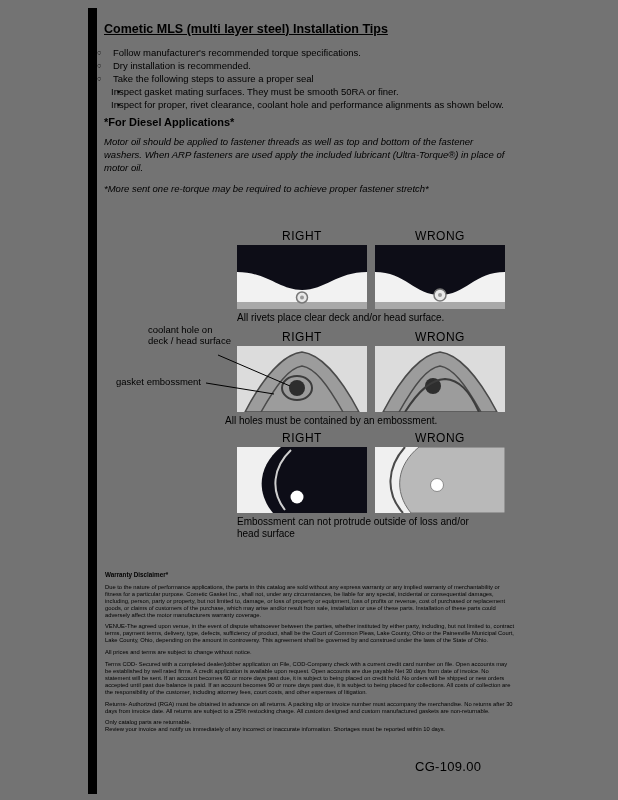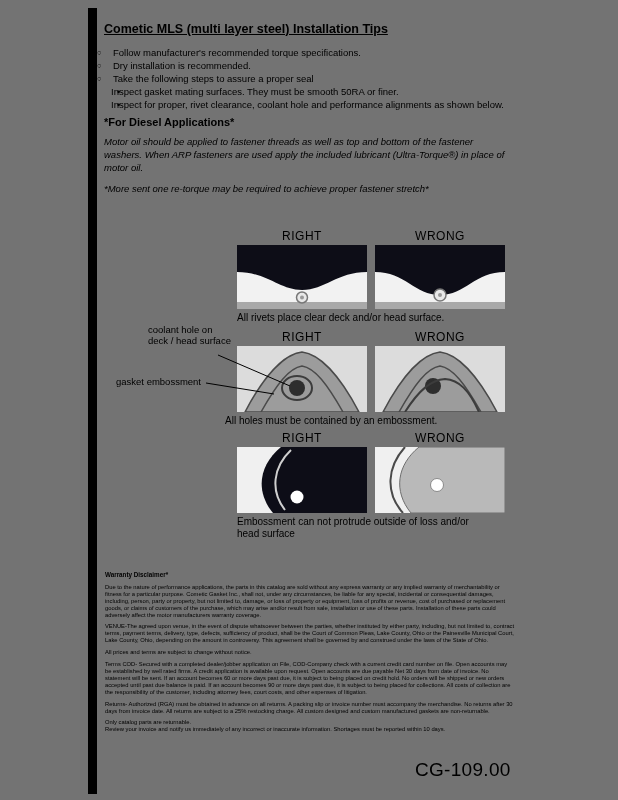--- a/index.html
+++ b/index.html
@@ -32,21 +32,21 @@
   .panel { position:absolute; width:130px; }
   .panel svg { display:block; width:100%; height:100%; }
   .cap { position:absolute; font-size:10px; line-height:12px; }
   .callout { position:absolute; font-size:9.5px; line-height:11px; }
   .lines-overlay { position:absolute; left:0; top:0; width:618px; height:800px; pointer-events:none; }
 
   .disclaimer { position:absolute; left:105px; top:572px; width:410px; font-size:5.8px; line-height:6.9px; }
   .disclaimer h2 { font-size:6.3px; font-weight:bold; margin-bottom:5px; }
   .disclaimer p { margin-bottom:5px; }
 
-  .footer { position:absolute; left:415px; top:759px; font-size:19px; letter-spacing:0.3px; }
+  .footer { position:absolute; left:415px; top:759px; font-size:13px; letter-spacing:0.3px; }
 </style>
 </head>
 <body>
 
 <div class="page">
 
   <div class="left-bar"></div>
 
   <h1 class="title">Cometic MLS (multi layer steel) Installation Tips</h1>
 

